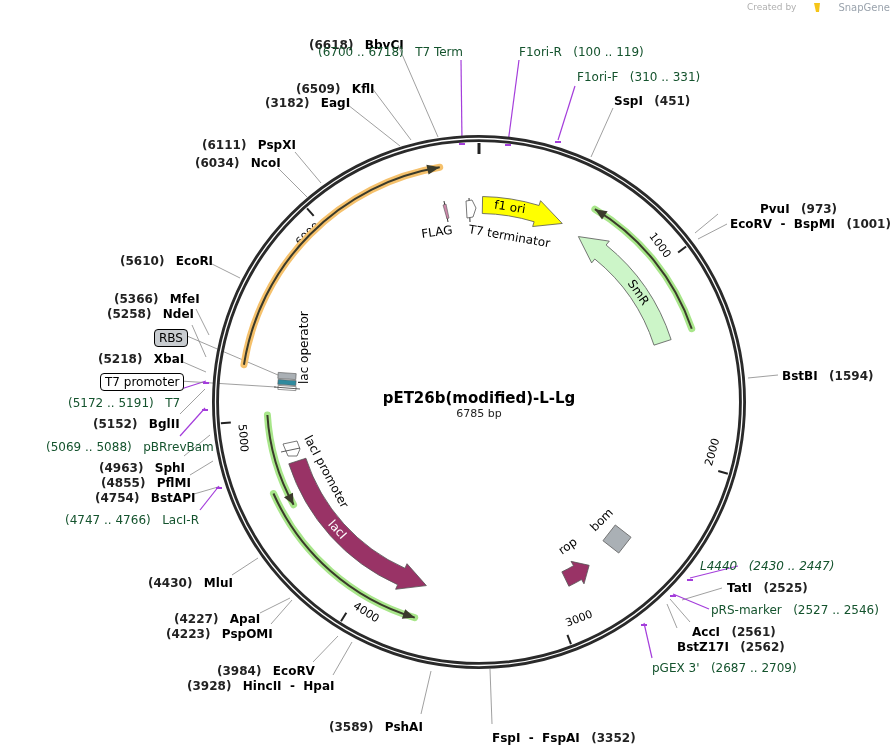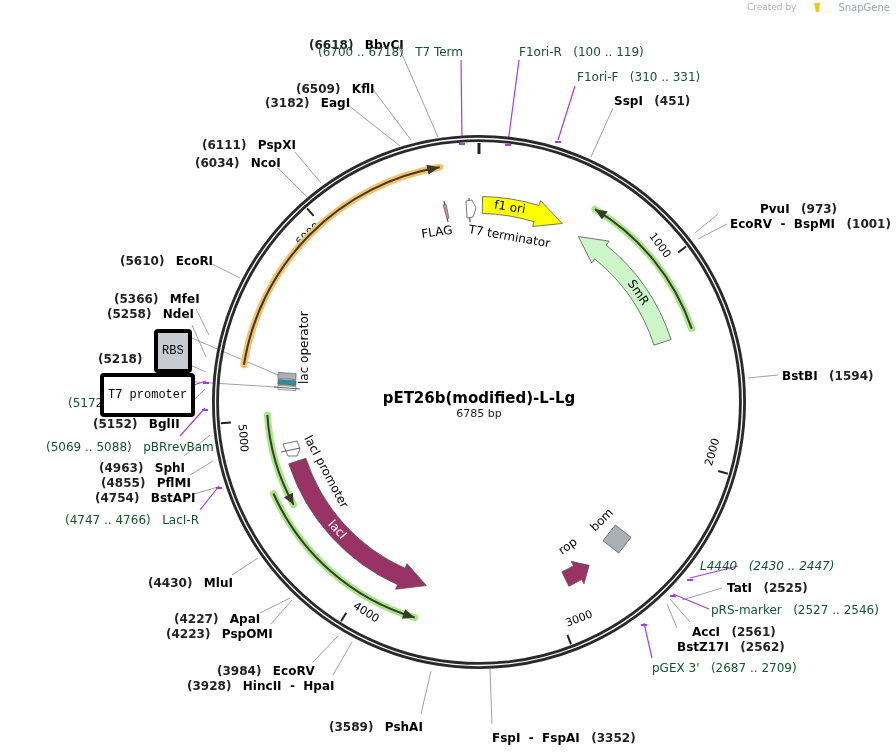--- a/index.html
+++ b/index.html
@@ -3,21 +3,21 @@
 <meta charset="utf-8">
 <style>
   html, body { margin:0; padding:0; background:#ffffff; }
   body { width:896px; height:755px; position:relative; overflow:hidden; font-family:"DejaVu Sans", sans-serif; }
   #map { position:absolute; left:0; top:0; }
   .lbl { position:absolute; white-space:nowrap; font-size:12px; line-height:14px; color:#000; }
   .lbl .pos { color:#222; font-weight:bold; }
   .lbl .name { font-weight:bold; }
   .lbl.primer { color:#a43ddb; }
   .lbl.primer .pos, .lbl.primer .name { color:#14532d; font-weight:normal; }
-  .boxlbl { position:absolute; font-size:12px; line-height:14px; padding:11px 4px; border:4px solid #000000; border-radius:4px; white-space:nowrap;font-family:Liberation Mono, monospace; }
+  .boxlbl { position:absolute; font-size:12px; line-height:14px; padding:1px 4px; border:1px solid #000000; border-radius:4px; white-space:nowrap; }
   .title { position:absolute; left:0; width:958px; text-align:center; font-weight:bold; font-size:15px; top:389px; }
   .subtitle { position:absolute; left:0; width:958px; text-align:center; font-size:11px; top:407px; color:#222; }
   .credit { position:absolute; right:6px; top:2px; font-size:9px; color:#b0b0b0; display:flex; align-items:flex-start; gap:17px; }
   .credit .brand { color:#9aa3ad; font-size:10px; }
 </style>
 </head>
 <body>
 
 <svg id="map" width="896" height="755" viewBox="0 0 896 755" xmlns="http://www.w3.org/2000/svg">
   <g id="leader-lines">

